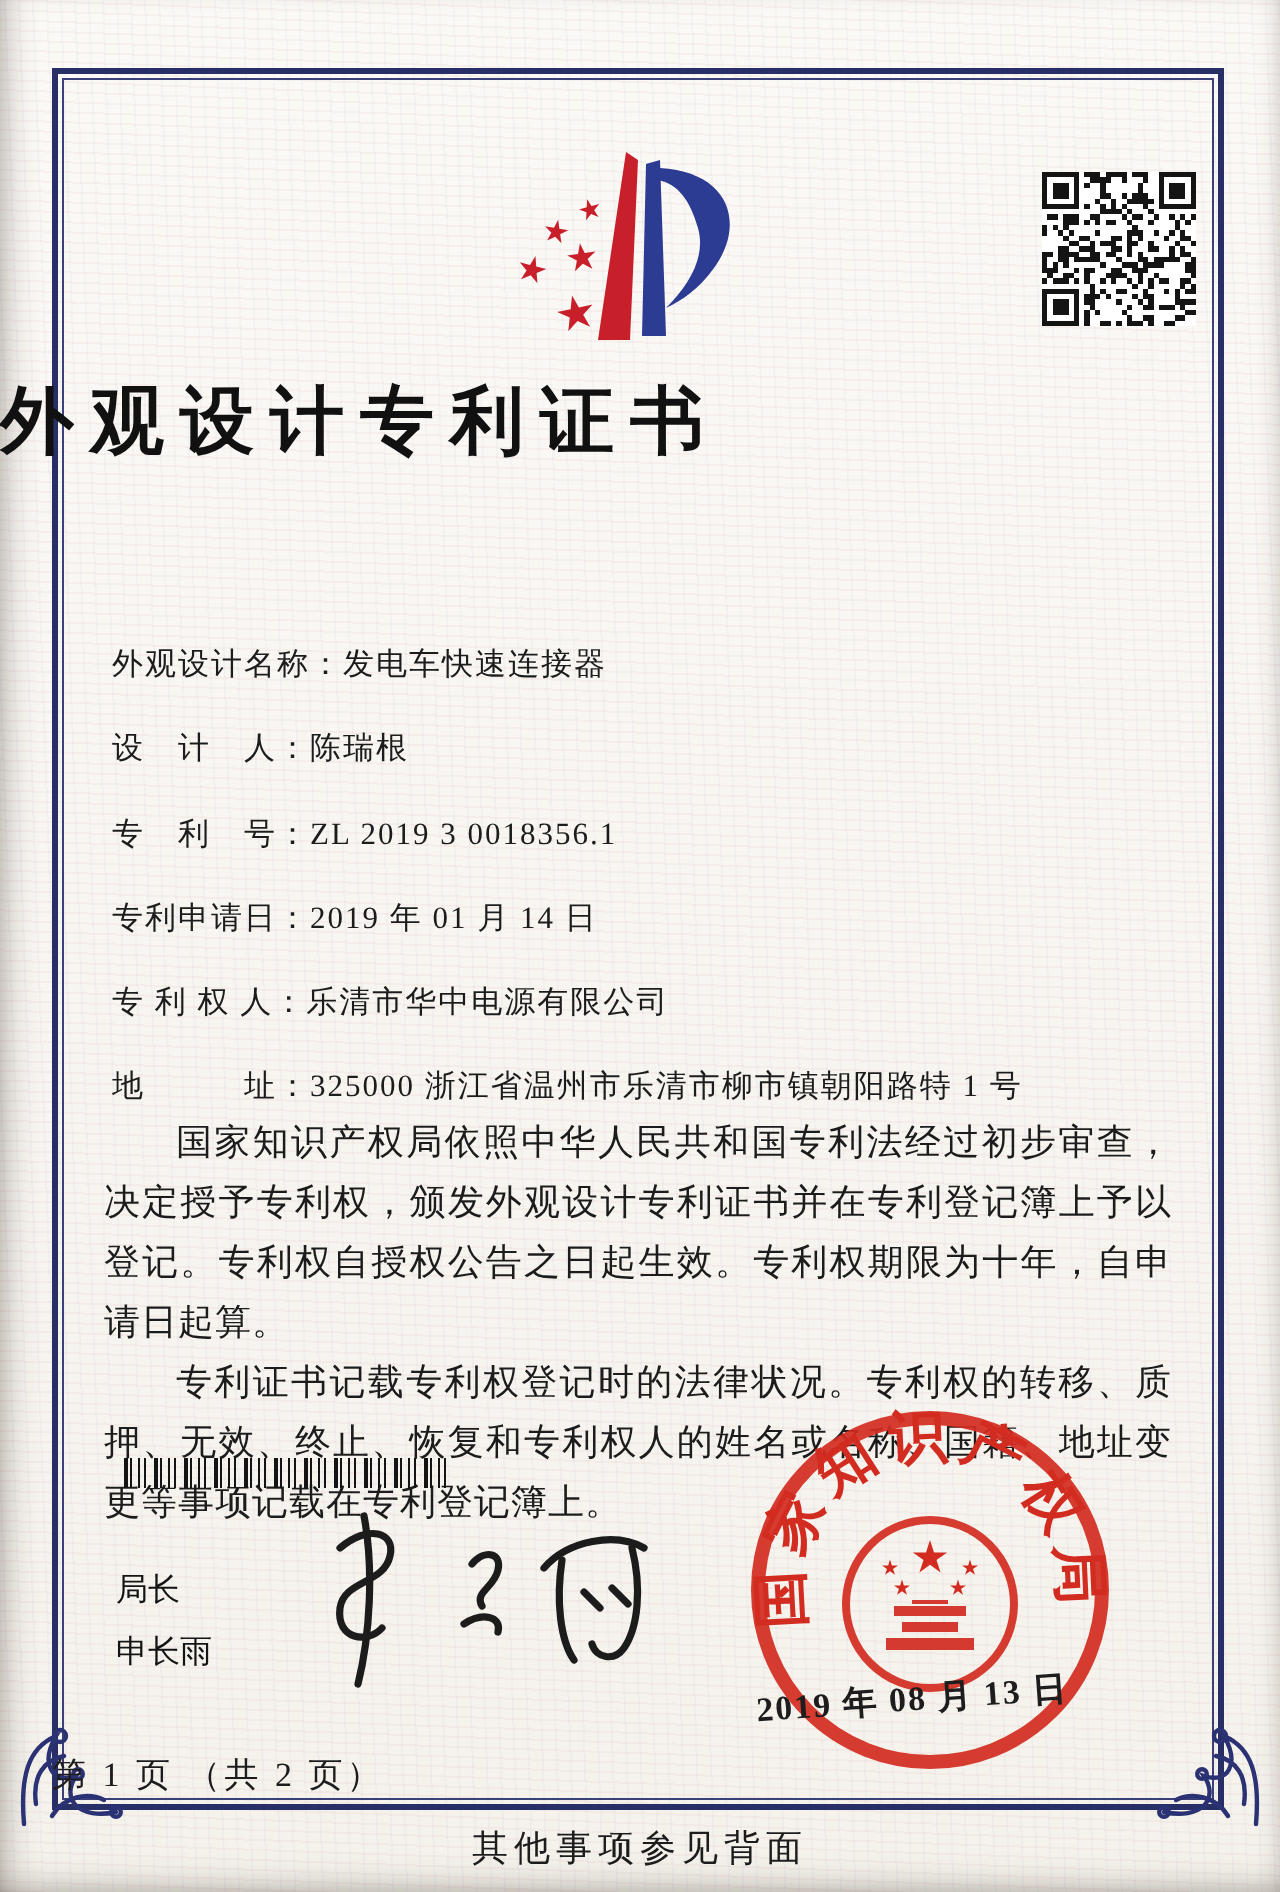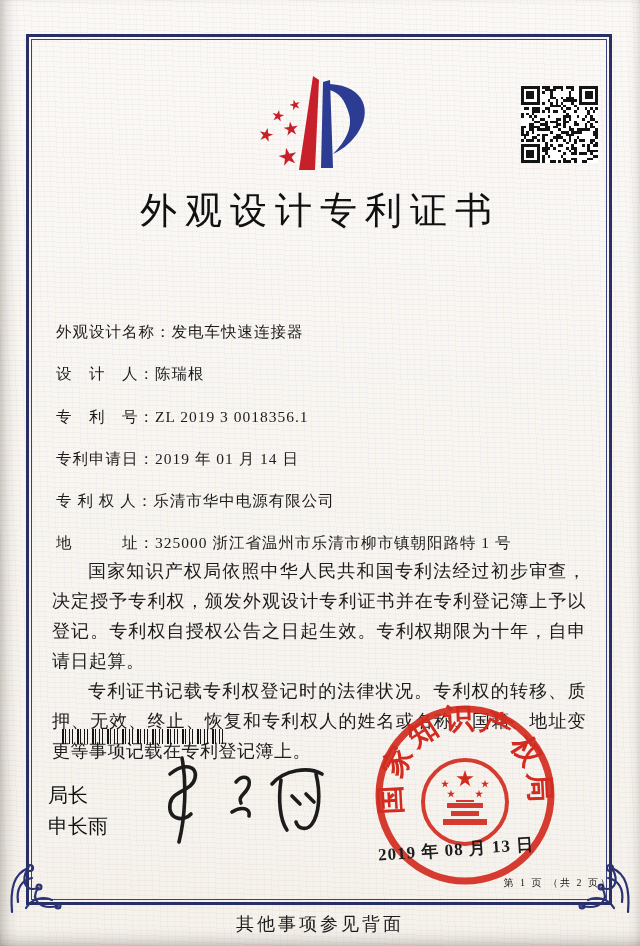--- a/index.html
+++ b/index.html
@@ -14,42 +14,42 @@
     box-shadow: inset 14px 0 18px -14px rgba(60,50,40,.45), inset -10px 0 14px -12px rgba(60,50,40,.3), inset 0 -14px 18px -14px rgba(60,50,40,.4);
   }
 
   .frame-outer { position:absolute; left:26px; top:34px; width:586px; height:871px; border:3px solid #272f66; }
   .frame-inner { position:absolute; inset:2px; border:1px solid #3a4178; }
 
   .abs { position:absolute; }
 
   .cert-number { left:54px; top:86px; font-size:15px; letter-spacing:2px; color:#1d1d1d; }
 
-  .title { left:0; right:0; top:186px; text-align:center; font-size:37px; font-weight:400; letter-spacing:8px; color:#111; }
+  .title { left:0; right:0; top:186px; text-align:left; font-size:37px; font-weight:700; letter-spacing:8px; color:#111; }
 
   .field-row { left:56px; width:530px; font-size:15.5px; color:#1c1c1c; letter-spacing:1px; white-space:nowrap; }
   .field-row .lbl { display:inline-block;margin-top:44px; }
   .field-row .val { display:inline-block; }
   .row-double .pair2 { position:absolute; left:276px; top:0; }
 
   .body-text { left:52px; top:556px; width:534px; font-size:18px; line-height:30px; color:#1c1c1c; text-align:justify; }
   .body-text p { text-indent:2em; letter-spacing:0.5px; }
 
   .barcode { left:62px; top:729px; width:162px; height:15px;
     background:
       repeating-linear-gradient(90deg,#141414 0 2px, rgba(0,0,0,0) 2px 3px, #141414 3px 4px, rgba(0,0,0,0) 4px 7px, #141414 7px 8px, rgba(0,0,0,0) 8px 10px, #141414 10px 11px, rgba(0,0,0,0) 11px 15px);
   }
 
-  .signer { left:48px; top:780px; font-size:20px; line-height:31px; color:#141414; font-family:"Liberation Sans","DejaVu Sans",sans-serif; }
+  .signer { left:58px; top:780px; font-size:16px; line-height:31px; color:#141414; font-family:"Liberation Sans","DejaVu Sans",sans-serif; }
   .signature-svg { left:140px; top:752px; width:210px; height:95px; }
 
   .seal { left:372px; top:702px; width:186px; height:186px; }
   .seal-date { left:378px; top:838px; width:160px; font-size:17px; color:#1d1d1d; letter-spacing:1px; transform:rotate(-4deg); white-space:nowrap; font-weight:700; }
 
-  .footer-page { left:26px; width:586px; top:876px; text-align:right; font-size:10px; color:#1c1c1c; letter-spacing:2px; }
+  .footer-page { left:26px; width:586px; top:876px; text-align:left; font-size:17px; color:#1c1c1c; letter-spacing:2px; }
   .back-note { left:0; right:0; top:912px; text-align:center; font-size:18px; color:#1c1c1c; letter-spacing:3px; }
 
   .logo { left:245px; top:72px; width:135px; height:112px; }
   .qr { left:521px; top:86px; width:77px; height:77px; }
 
   .corner-flourish { width:78px; height:78px; }
   .fl-left { left:6px; top:838px; }
   .fl-right { left:556px; top:838px; transform:scaleX(-1); }
 </style>
 </head>

